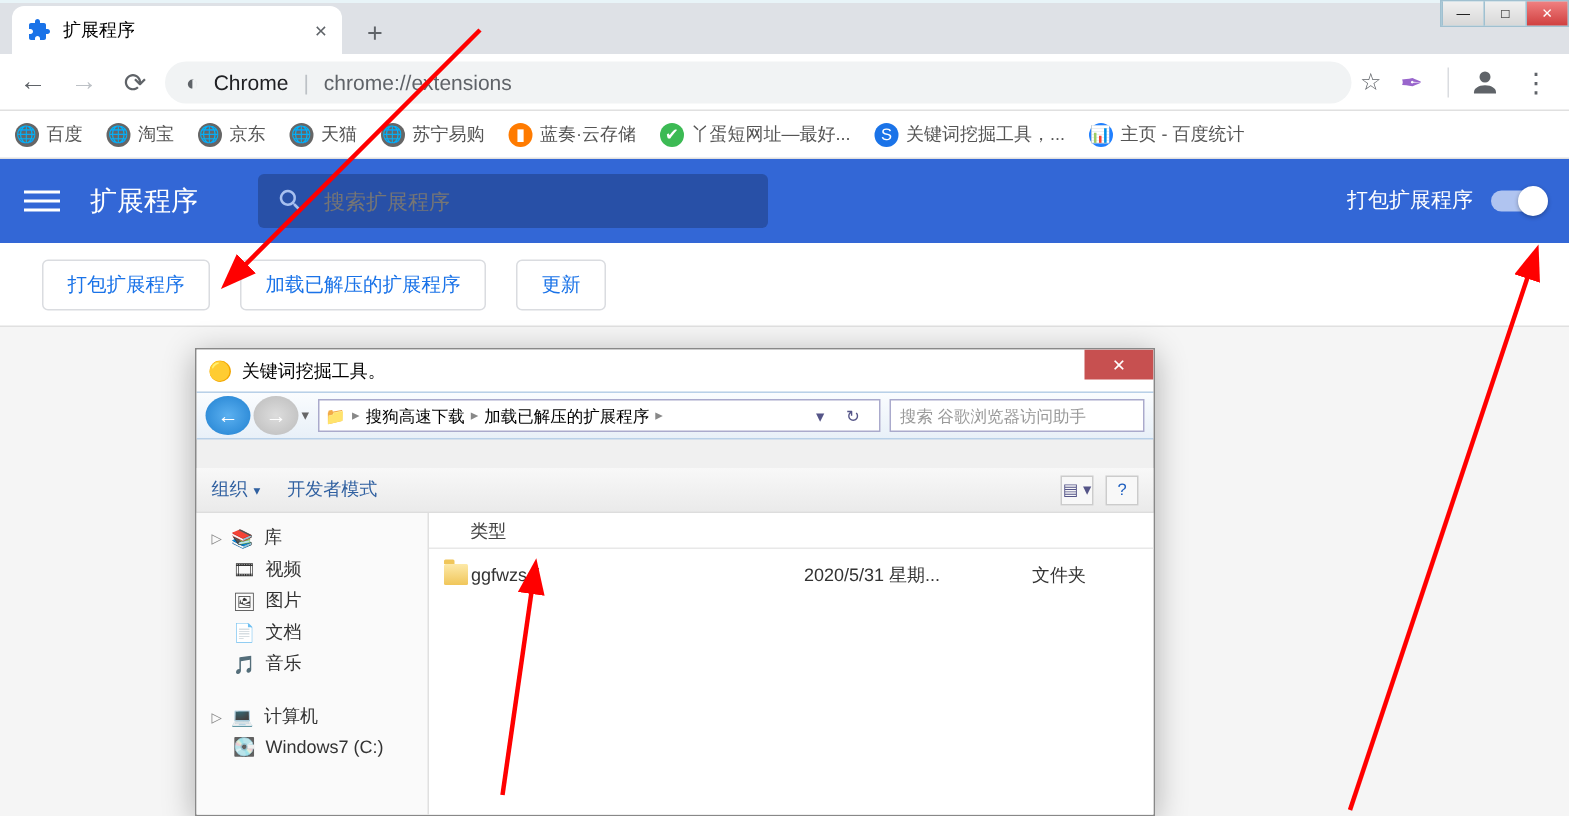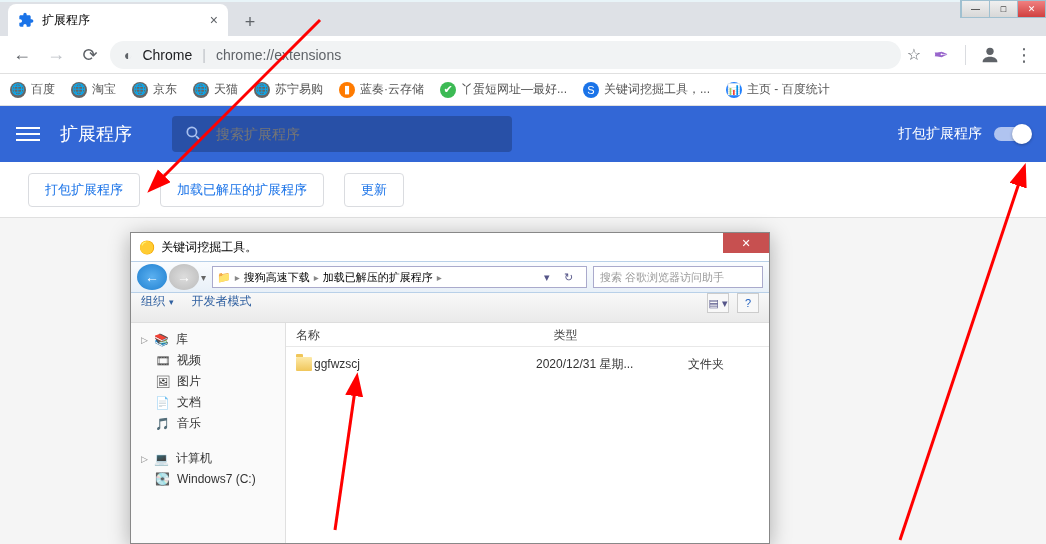--- a/index.html
+++ b/index.html
@@ -48,21 +48,21 @@
     
     .dialog { position: absolute; left: 130px; top: 232px; width: 640px; height: 312px; background: #f0f0f0; border: 1px solid #888; box-shadow: 0 4px 20px rgba(0,0,0,0.3); overflow: hidden; }
     .dlg-title { height: 28px; background: white; display: flex; align-items: center; padding: 0 8px; gap: 6px; font-size: 12px; border-bottom: none; }
     .dlg-close { position: absolute; top: 0; right: 0; width: 46px; height: 20px; background: #c75050; color: white; display: flex; align-items: center; justify-content: center; font-size: 11px; cursor: pointer; }
     .dlg-nav { height: 32px; background: linear-gradient(#fafcfe, #e8f0f8); border-top: 1px solid #b8d0e8; border-bottom: 1px solid #b8d0e8; display: flex; align-items: center; padding: 0 6px; gap: 2px; }
     .dlg-nav-arrow { width: 30px; height: 26px; background: radial-gradient(#5bb0f0, #2080d0); border-radius: 50%; color: white; display: flex; align-items: center; justify-content: center; font-size: 14px; }
     .dlg-nav-arrow.fwd { background: radial-gradient(#ddd, #bbb); }
     .dlg-breadcrumb { flex: 1; height: 22px; background: white; border: 1px solid #aac; margin: 0 4px; display: flex; align-items: center; padding: 0 4px; font-size: 11px; gap: 4px; }
     .bc-sep { color: #888; font-size: 10px; }
     .dlg-searchbox { width: 170px; height: 22px; background: white; border: 1px solid #aac; padding: 0 6px; font-size: 11px; color: #999; display: flex; align-items: center; gap: 4px; }
-    .dlg-toolbar { height: 30px; background: linear-gradient(#f8f8f8, #eaeaea); border-bottom: 1px solid #ddd; display: flex; align-items: flex-start; padding: 0 10px; font-size: 12px; }
+    .dlg-toolbar { height: 30px; background: linear-gradient(#f8f8f8, #eaeaea); border-bottom: 1px solid #ddd; display: flex; align-items: center; padding: 0 10px; font-size: 12px; margin-top: 19px; }
     .dlg-tool { display: flex; align-items: center; gap: 4px; color: #3060a0; cursor: pointer; margin-right: 18px; }
     .dlg-tool-right { margin-left: auto; display: flex; gap: 8px; }
     .dlg-tool-right span { width: 22px; height: 20px; border: 1px solid #ccc; background: #f8f8f8; display: flex; align-items: center; justify-content: center; font-size: 11px; color: #558; }
     .dlg-body { display: flex; height: 222px; background: white; }
     .dlg-sidebar { width: 155px; background: #fafafa; border-right: 1px solid #e0e0e0; padding: 6px 0; overflow: hidden; }
     .side-item { display: flex; align-items: center; padding: 2px 8px 2px 24px; font-size: 12px; gap: 6px; color: #333; cursor: pointer; }
     .side-item.top { padding-left: 10px; font-weight: normal; }
     .side-icon { width: 16px; height: 16px; display: flex; align-items: center; justify-content: center; font-size: 12px; }
     .side-group-sep { height: 14px; }
     .dlg-files { flex: 1; background: white; }
@@ -256,29 +256,28 @@
           <span class="side-icon">💻</span>
           <span>计算机</span>
         </div>
       <div class="side-item">
           <span class="side-icon">💽</span>
           <span>Windows7 (C:)</span>
         </div>
     </div>
     <div class="dlg-files">
       <div class="file-header">
-        <div class="fh-name">名称</div>
         <div class="fh-type">类型</div>
       </div>
       <div class="file-row">
         <div class="fh-name">
             <div class="folder-ic"></div>
             <span>ggfwzscj</span>
           </div>
-        <div class="fh-date">2020/12/31 星期...</div>
+        <div class="fh-date">2020/5/31 星期...</div>
         <div class="fh-type">文件夹</div>
       </div>
     </div>
   </div>
 </div>
 
 <svg style="position:absolute;top:0;left:0;width:1046px;height:544px;pointer-events:none;">
   <defs>
       <marker id="ah" markerWidth="10" markerHeight="10" refX="2" refY="3" orient="auto">
         <path d="M0,0 L0,6 L8,3 z" fill="#ff0000"></path>

